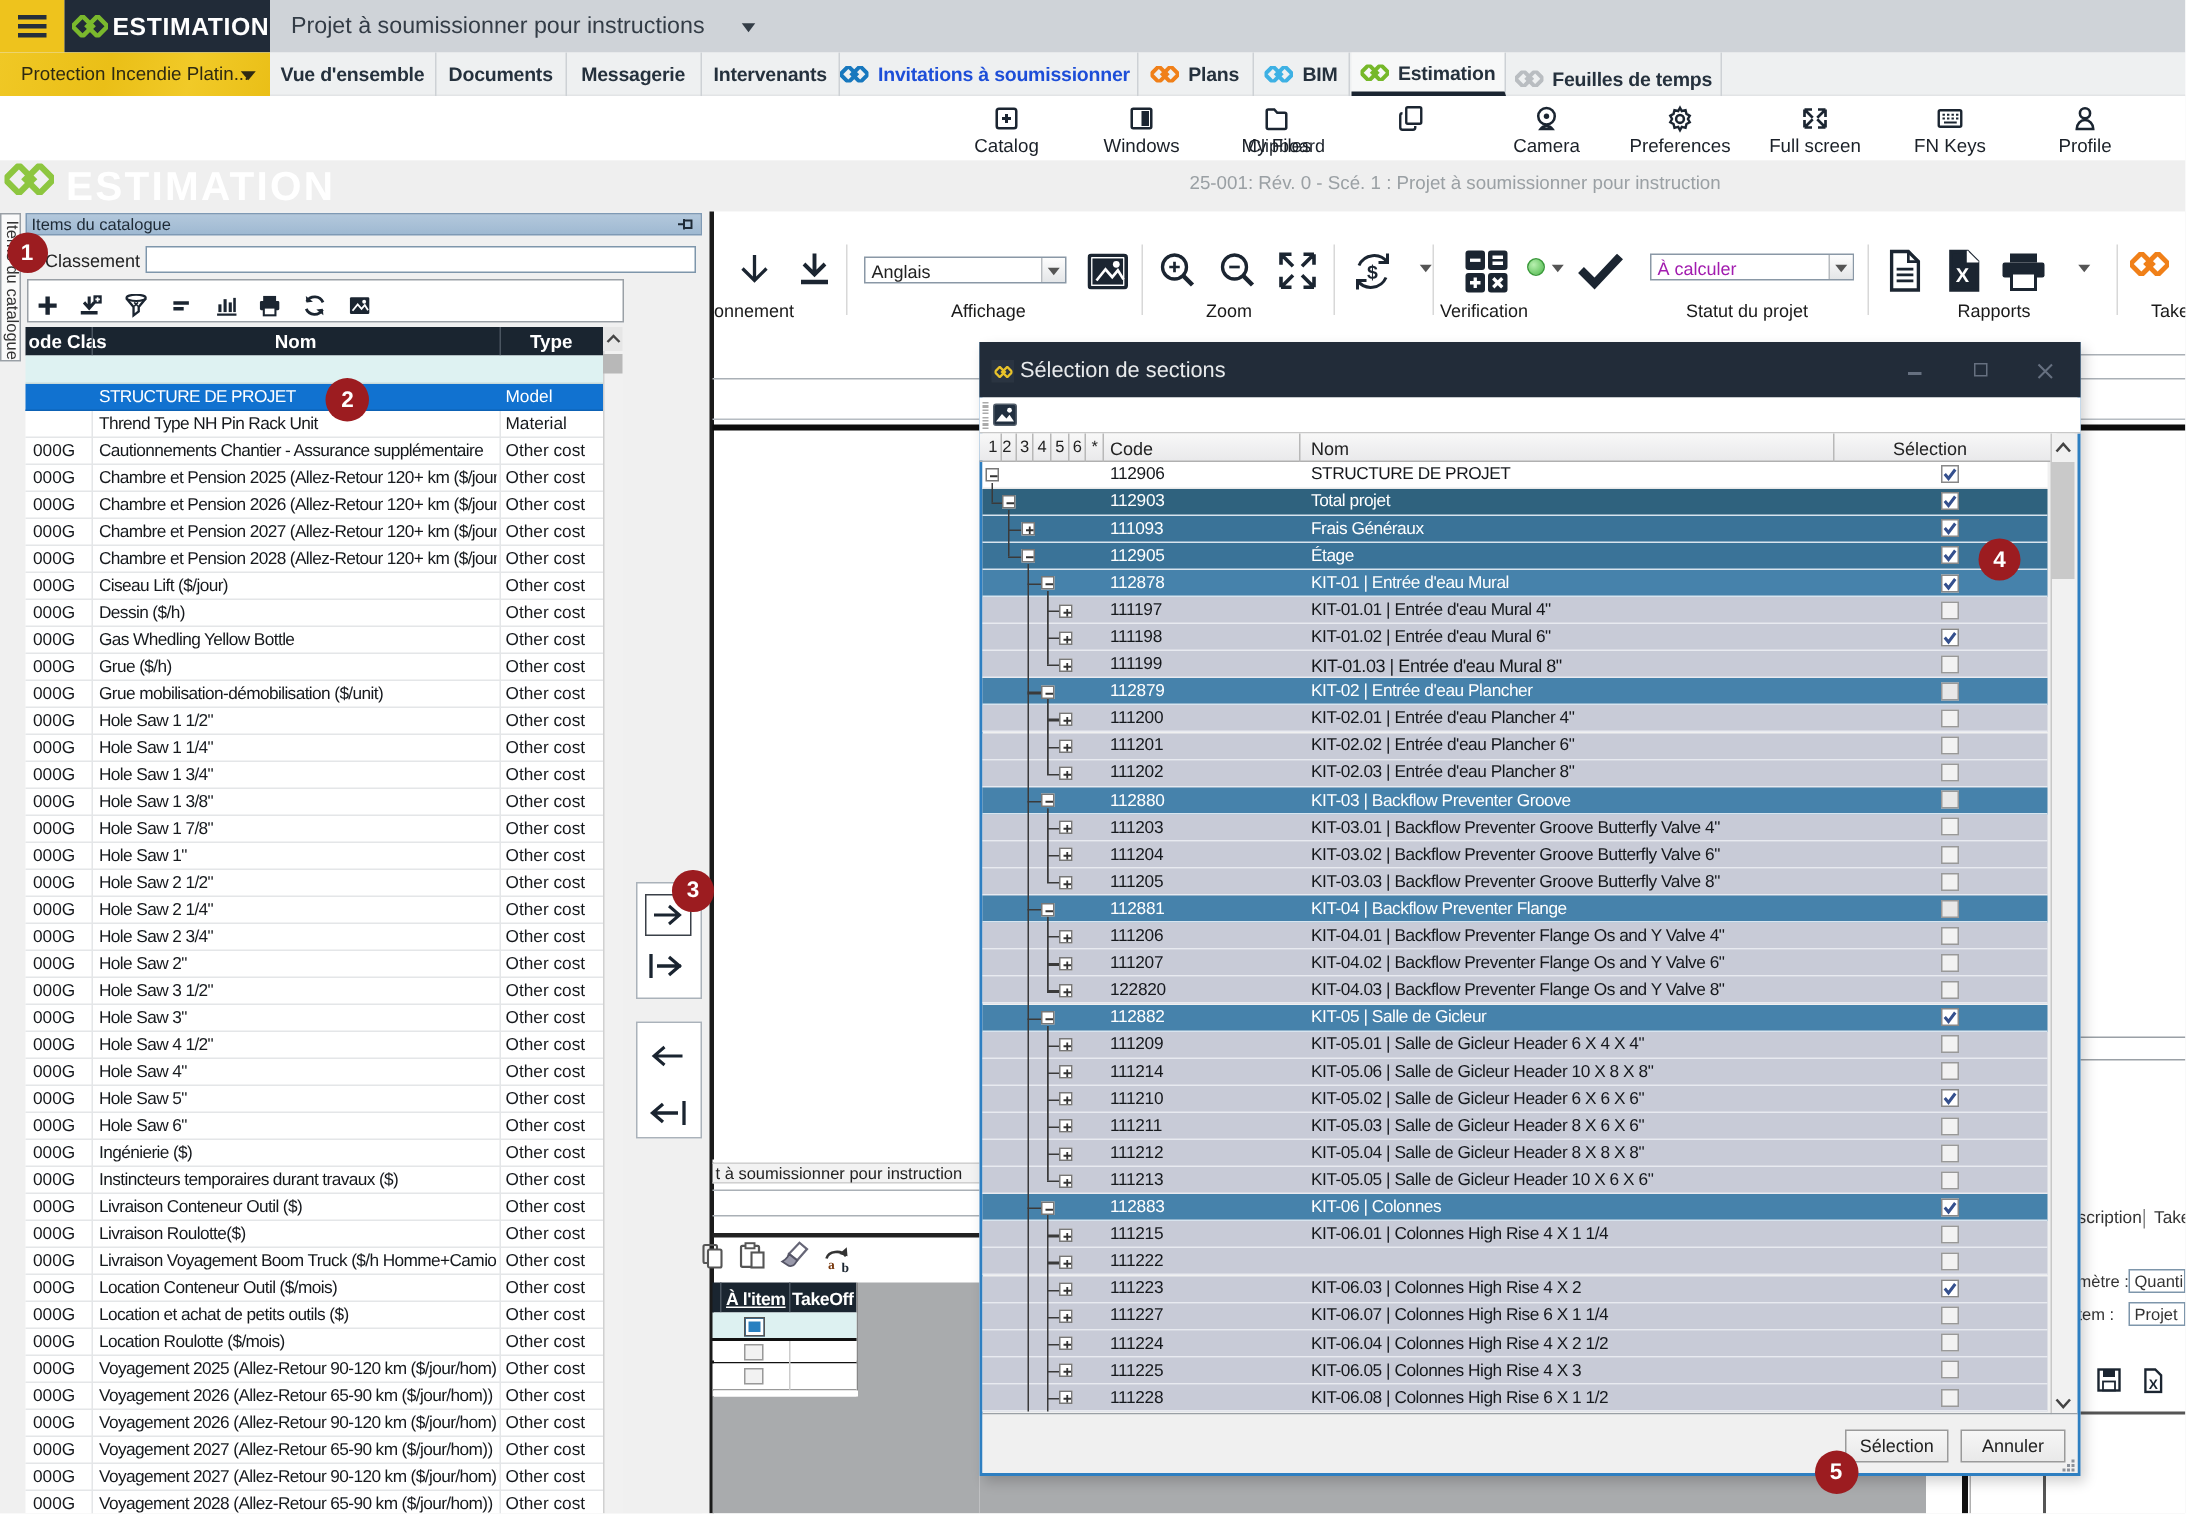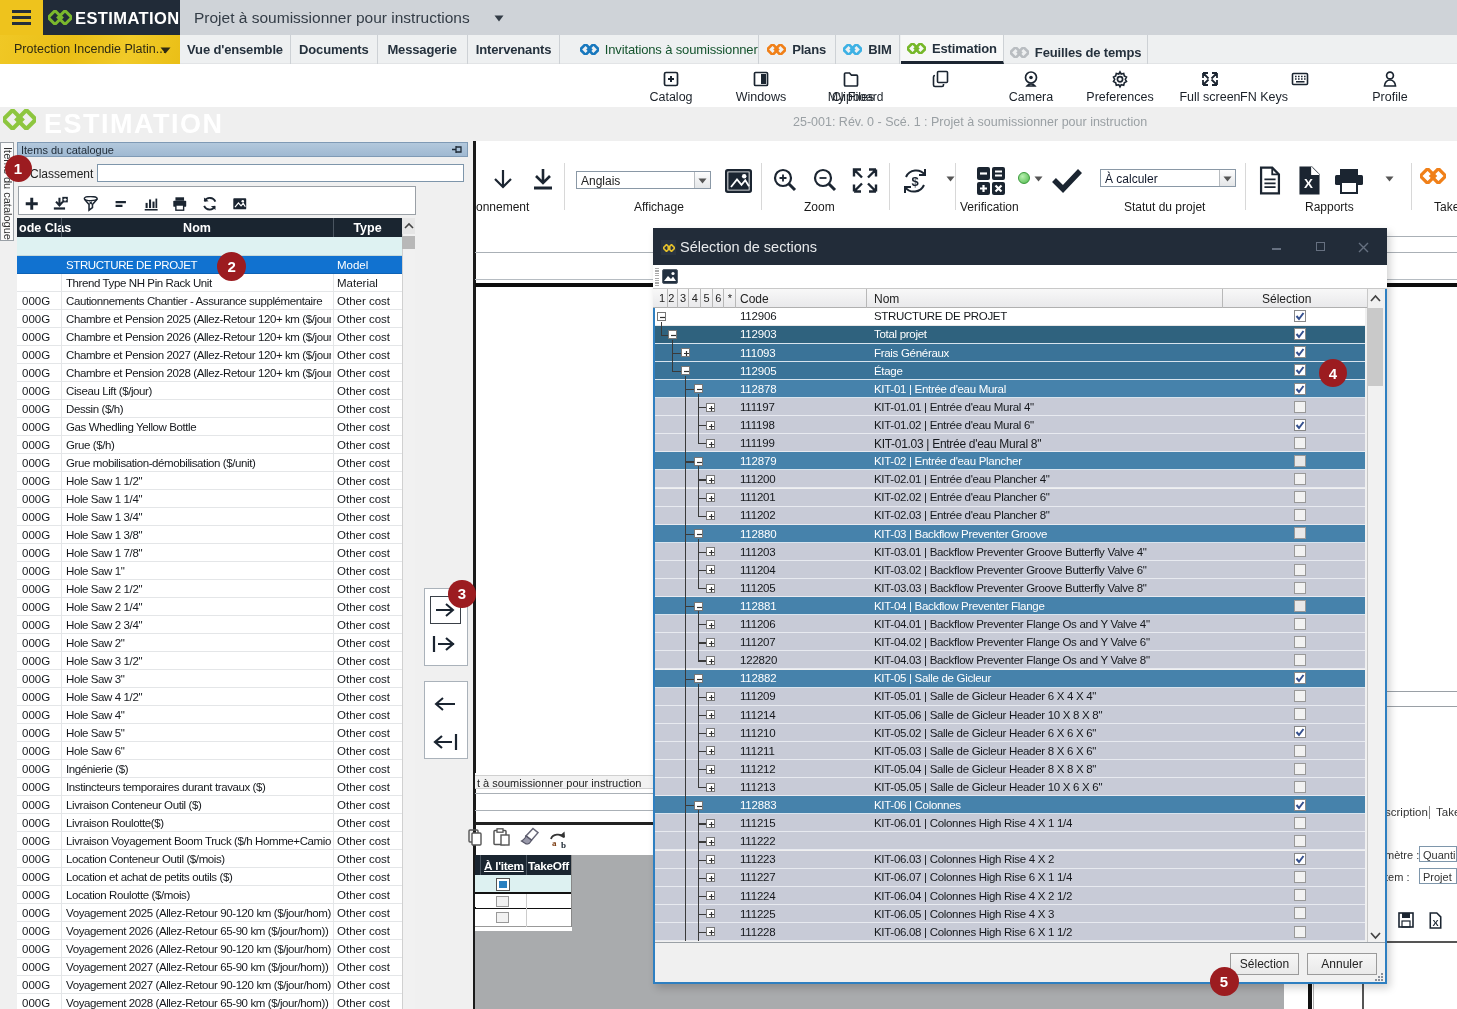--- a/index.html
+++ b/index.html
@@ -25,21 +25,21 @@
 <div class="a" style="left:0px;top:35px;width:1457px;height:29px;background:#eef0f1;border-bottom:1px solid #e2e4e6;"></div>
 <div class="a" style="left:0px;top:35px;width:180px;height:29px;background:#eec31d;background:linear-gradient(105deg,#f0c825 0%,#eabf17 40%,#f1ca28 70%,#eabf17 100%);"></div>
 <div class="a" style="left:14px;top:42px;font-size:12.5px;color:#2e2a12;white-space:nowrap;">Protection Incendie Platin...</div>
 <svg class="a" style="left:160px;top:47px" width="11" height="7">
       <path d="M0.5 0.5 L10.5 0.5 L5.5 6.5 Z" fill="#2e2a12"></path>
     </svg>
 <div class="a" style="left:180px;top:35px;width:111px;height:29px;border-right:1px solid #cdd1d5;display:flex;align-items:center;justify-content:center;font-size:13px;font-weight:bold;letter-spacing:-0.15px;color:#25313d;white-space:nowrap;">Vue d'ensemble</div>
 <div class="a" style="left:291px;top:35px;width:86.6px;height:29px;border-right:1px solid #cdd1d5;display:flex;align-items:center;justify-content:center;font-size:13px;font-weight:bold;letter-spacing:-0.15px;color:#25313d;white-space:nowrap;">Documents</div>
 <div class="a" style="left:377.6px;top:35px;width:90px;height:29px;border-right:1px solid #cdd1d5;display:flex;align-items:center;justify-content:center;font-size:13px;font-weight:bold;letter-spacing:-0.15px;color:#25313d;white-space:nowrap;">Messagerie</div>
 <div class="a" style="left:467.6px;top:35px;width:92.8px;height:29px;border-right:1px solid #cdd1d5;display:flex;align-items:center;justify-content:center;font-size:13px;font-weight:bold;letter-spacing:-0.15px;color:#25313d;white-space:nowrap;">Intervenants</div>
-<div class="a" style="left:560.4px;top:35px;width:198.2px;height:29px;border-right:1px solid #cdd1d5;display:flex;align-items:center;justify-content:flex-end;font-size:13px;font-weight:normal;letter-spacing:-0.15px;color:#14532d;white-space:nowrap;"><svg style="margin-right:6px" width="19" height="11" viewBox="0 0 24 14">
+<div class="a" style="left:560.4px;top:35px;width:198.2px;height:29px;border-right:1px solid #cdd1d5;display:flex;align-items:center;justify-content:flex-start;font-size:13px;font-weight:bold;letter-spacing:-0.15px;color:#1d4ed8;white-space:nowrap;"><svg style="margin-right:6px" width="19" height="11" viewBox="0 0 24 14">
         <rect x="2.2" y="2.2" width="9.6" height="9.6" transform="rotate(45 7 7)" fill="none" stroke="#1878be" stroke-width="3.4"></rect>
         <rect x="12.2" y="2.2" width="9.6" height="9.6" transform="rotate(45 17 7)" fill="none" stroke="#1878be" stroke-width="3.4"></rect>
       </svg>Invitations à soumissionner</div>
 <div class="a" style="left:758.6px;top:35px;width:77px;height:29px;border-right:1px solid #cdd1d5;display:flex;align-items:center;justify-content:center;font-size:13px;font-weight:bold;letter-spacing:-0.15px;color:#25313d;white-space:nowrap;"><svg style="margin-right:6px" width="19" height="11" viewBox="0 0 24 14">
         <rect x="2.2" y="2.2" width="9.6" height="9.6" transform="rotate(45 7 7)" fill="none" stroke="#f08019" stroke-width="3.4"></rect>
         <rect x="12.2" y="2.2" width="9.6" height="9.6" transform="rotate(45 17 7)" fill="none" stroke="#f08019" stroke-width="3.4"></rect>
       </svg>Plans</div>
 <div class="a" style="left:835.6px;top:35px;width:64.9px;height:29px;border-right:1px solid #cdd1d5;display:flex;align-items:center;justify-content:center;font-size:13px;font-weight:bold;letter-spacing:-0.15px;color:#25313d;white-space:nowrap;"><svg style="margin-right:6px" width="19" height="11" viewBox="0 0 24 14">
         <rect x="2.2" y="2.2" width="9.6" height="9.6" transform="rotate(45 7 7)" fill="none" stroke="#3eb1e4" stroke-width="3.4"></rect>
         <rect x="12.2" y="2.2" width="9.6" height="9.6" transform="rotate(45 17 7)" fill="none" stroke="#3eb1e4" stroke-width="3.4"></rect>
@@ -84,21 +84,21 @@
     </svg>
 <div class="a" style="left:1060px;top:90px;width:120px;text-align:center;font-size:12.5px;color:#1a2028;">Preferences</div>
 <svg class="a" style="left:1199px;top:69px" width="22" height="20" viewBox="0 0 22 20">
       <path d="M4 4 l5 0 M4 4 l0 5 M4 4 l5.5 5.5 M18 4 l-5 0 M18 4 l0 5 M18 4 l-5.5 5.5 M4 16 l5 0 M4 16 l0 -5 M4 16 l5.5 -5.5 M18 16 l-5 0 M18 16 l0 -5 M18 16 l-5.5 -5.5" stroke="#1b2531" stroke-width="1.8" fill="none"></path>
     </svg>
 <div class="a" style="left:1150px;top:90px;width:120px;text-align:center;font-size:12.5px;color:#1a2028;">Full screen</div>
 <svg class="a" style="left:1289px;top:69px" width="22" height="20" viewBox="0 0 22 20">
       <rect x="3.5" y="4.5" width="15" height="11" rx="1" fill="none" stroke="#1b2531" stroke-width="1.6"></rect>
       <path d="M6 7.5 h1.6 M9 7.5 h1.6 M12 7.5 h1.6 M15 7.5 h1.6 M6 10 h1.6 M9 10 h1.6 M12 10 h1.6 M15 10 h1.6 M7 12.7 h8.5" stroke="#1b2531" stroke-width="1.4"></path>
     </svg>
-<div class="a" style="left:1240px;top:90px;width:120px;text-align:left;font-size:12.5px;color:#1a2028;">FN Keys</div>
+<div class="a" style="left:1240px;top:90px;width:120px;text-align:center;font-size:12.5px;color:#1a2028;">FN Keys</div>
 <svg class="a" style="left:1379px;top:69px" width="22" height="20" viewBox="0 0 22 20">
       <circle cx="11" cy="6.5" r="3.4" fill="none" stroke="#1b2531" stroke-width="1.7"></circle>
       <path d="M5.5 17 a5.5 6 0 0 1 11 0 Z" fill="none" stroke="#1b2531" stroke-width="1.7"></path>
     </svg>
 <div class="a" style="left:1330px;top:90px;width:120px;text-align:center;font-size:12.5px;color:#1a2028;">Profile</div>
 <div class="a" style="left:0px;top:107px;width:1457px;height:34px;background:#efefef;"></div>
 <svg class="a" style="left:3px;top:109px" width="33" height="21" viewBox="0 0 24 14">
       <rect x="2.2" y="2.2" width="9.6" height="9.6" transform="rotate(45 7 7)" fill="none" stroke="#8dc63f" stroke-width="3"></rect>
       <rect x="12.2" y="2.2" width="9.6" height="9.6" transform="rotate(45 17 7)" fill="none" stroke="#8dc63f" stroke-width="3"></rect>
     </svg>
@@ -479,21 +479,21 @@
     </svg>
 <div class="a" style="left:1018px;top:172px;width:12px;height:12px;border-radius:50%;background:radial-gradient(circle at 35% 35%,#b8f0b0,#4db84a);border:1px solid #3a9a3a;"></div>
 <svg class="a" style="left:1034px;top:176px" width="9" height="6">
       <path d="M0.5 0.5 L8.5 0.5 L4.5 5.5 Z" fill="#555"></path>
     </svg>
 <svg class="a" style="left:1050px;top:166px" width="34" height="28" viewBox="0 0 34 28">
       <path d="M4 14 l9 9 L30 5" fill="none" stroke="#1b2531" stroke-width="5.5"></path>
     </svg>
 <div class="a" style="left:960px;top:200px;font-size:12px;color:#1a1a1a;white-space:nowrap;width:60px;">Verification</div>
 <div class="a" style="left:1100px;top:169px;width:136px;height:18px;background:#fff;border:1px solid #8a98a6;"></div>
-<div class="a" style="left:1105px;top:171.5px;font-size:12px;color:#0f172a;white-space:nowrap;">À calculer</div>
+<div class="a" style="left:1105px;top:171.5px;font-size:12px;color:#a21caf;white-space:nowrap;">À calculer</div>
 <div class="a" style="left:1219px;top:170px;width:16px;height:16px;background:linear-gradient(#fdfdfd,#e4e6e8);border-left:1px solid #b8bcc0;"></div>
 <svg class="a" style="left:1223px;top:176px" width="9" height="6">
       <path d="M0.5 0.5 L8.5 0.5 L4.5 5.5 Z" fill="#555"></path>
     </svg>
 <div class="a" style="left:1124px;top:200px;font-size:12px;color:#1a1a1a;white-space:nowrap;width:90px;">Statut du projet</div>
 <div class="a" style="left:1245px;top:163px;width:1px;height:47px;background:#d8d8d8;"></div>
 <svg class="a" style="left:1258px;top:166px" width="24" height="29" viewBox="0 0 20 26">
       <path d="M2 1.5 h10 l6 6 V24.5 h-16 Z" fill="none" stroke="#1b2531" stroke-width="2"></path>
       <path d="M12 1.5 v6 h6" fill="none" stroke="#1b2531" stroke-width="1.6"></path>
       <path d="M5 12 h10 M5 15.5 h10 M5 19 h10" stroke="#1b2531" stroke-width="1.6"></path>

